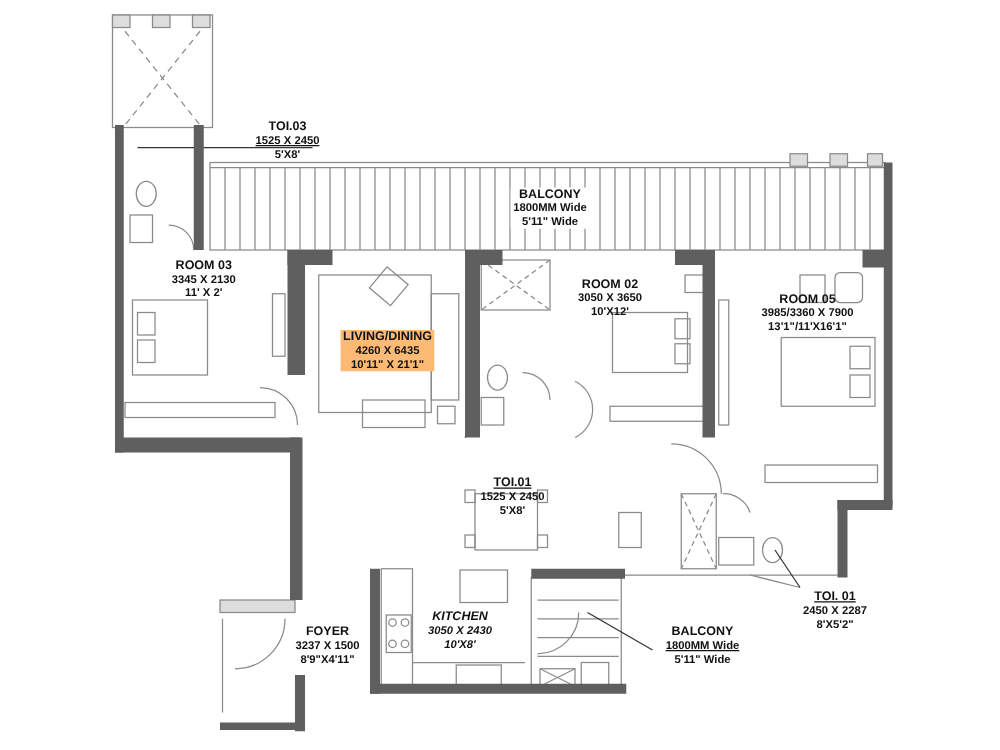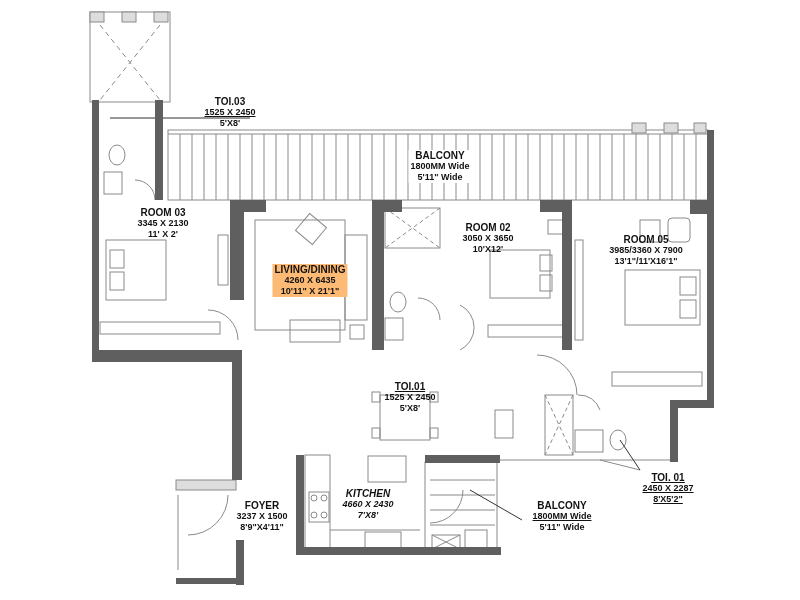--- a/index.html
+++ b/index.html
@@ -218,35 +218,35 @@
   <div>3985/3360 X 7900</div>
   <div>13'1"/11'X16'1"</div>
 </div>
 
 <div class="lbl" style="left:410px;top:352px;margin-top:29px;">
   <div class="t u">TOI.01</div>
   <div>1525 X 2450</div>
   <div>5'X8'</div>
 </div>
 
-<div class="lbl" style="left:668px;top:472px;text-decoration:underline;">
+<div class="lbl" style="left:668px;top:472px;">
   <div class="t u">TOI. 01</div>
   <div>2450 X 2287</div>
   <div>8'X5'2"</div>
 </div>
 
 <div class="lbl" style="left:262px;top:500px;">
   <div class="t">FOYER</div>
   <div>3237 X 1500</div>
   <div>8'9"X4'11"</div>
 </div>
 
 <div class="lbl" style="left:368px;top:488px;font-style:italic;">
   <div class="t">KITCHEN</div>
-  <div>4660 X 2430</div>
-  <div>7'X8'</div>
+  <div>3050 X 2430</div>
+  <div>10'X8'</div>
 </div>
 
 <div class="lbl" style="left:562px;top:500px;">
   <div class="t">BALCONY</div>
   <div class="u">1800MM Wide</div>
   <div>5'11" Wide</div>
 </div>
 
 </body></html>

